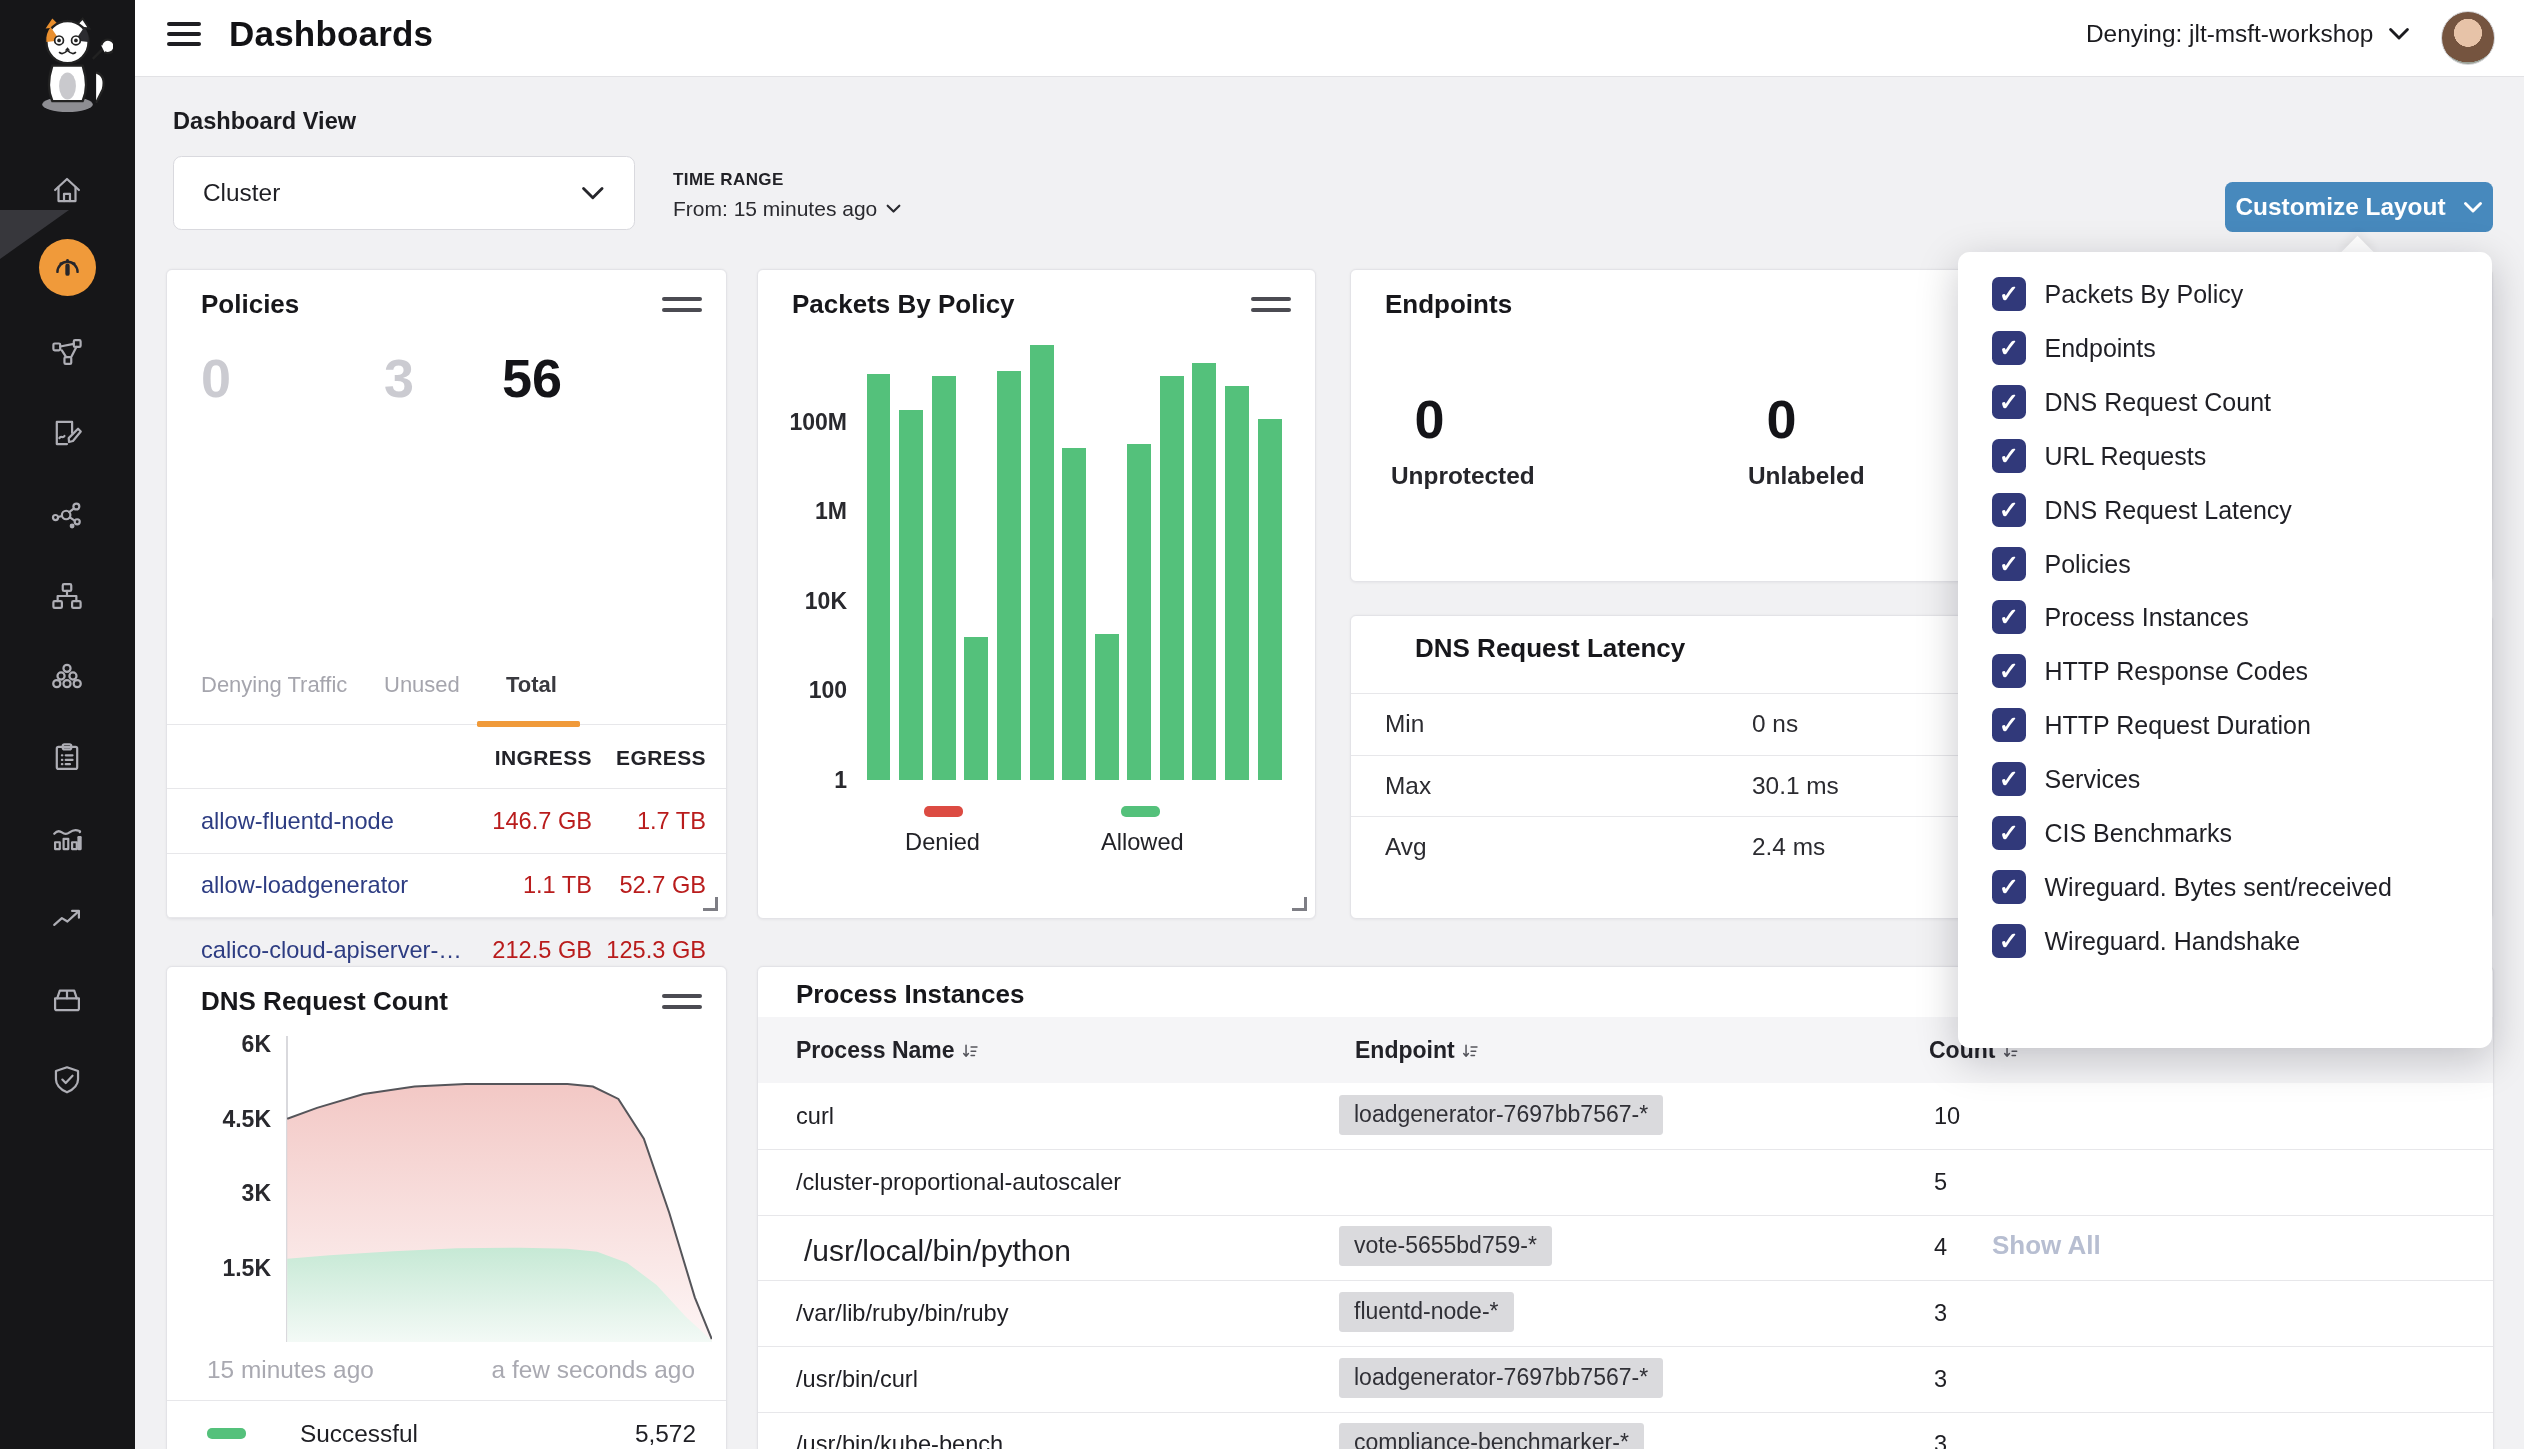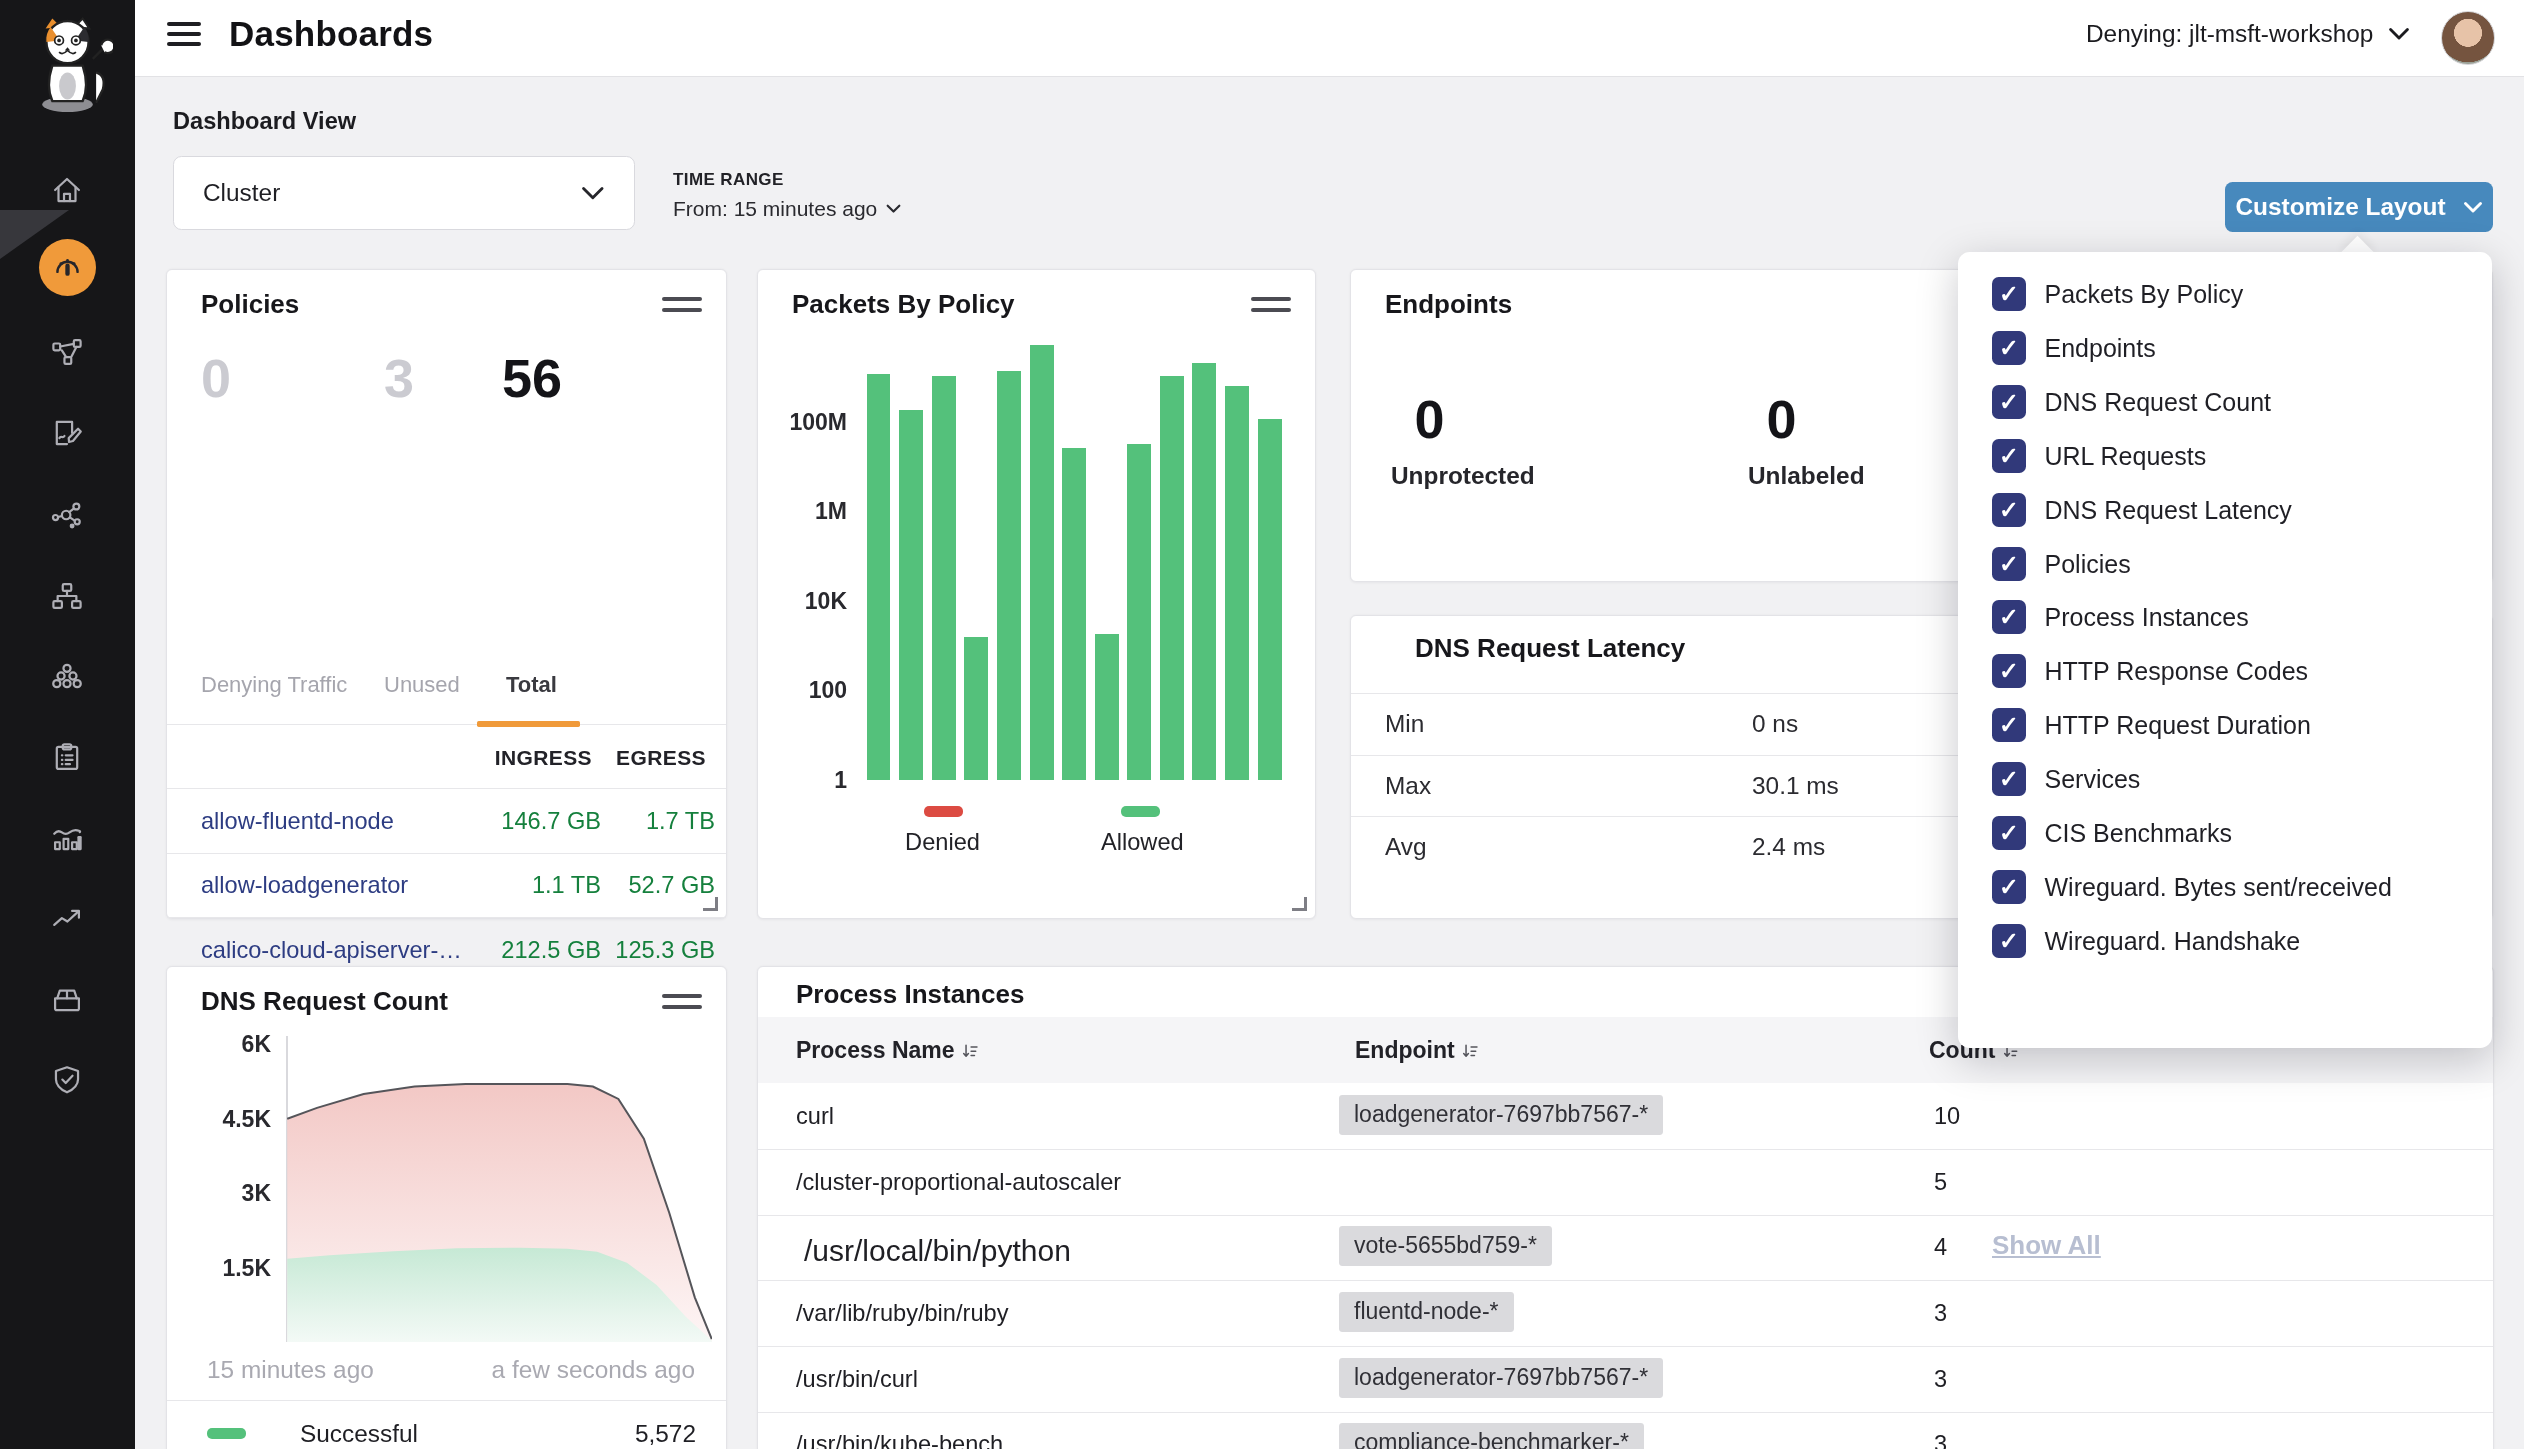--- a/index.html
+++ b/index.html
@@ -33,33 +33,33 @@
     font-family:"Liberation Sans",sans-serif;}
   
   .card{position:absolute;background:#fff;border:0.8px solid #e3e3e7;border-radius:5.9px;box-shadow:0 0.8px 2.5px rgba(20,20,30,.05);}
   .card-title{position:absolute;left:34px;top:18.5px;font-size:26px;font-weight:700;color:#17171b;}
   .drag-handle{position:absolute;right:23.6px;top:27px;width:40px;cursor:grab;}
   .drag-handle span{display:block;height:4.2px;background:#4b4b52;border-radius:2.5px;margin-bottom:6.7px;}
   .divider{position:absolute;left:0;width:100%;height:0.8px;background:#e7e7ea;}
   .corner{position:absolute;right:8.4px;bottom:6.7px;width:11.8px;height:11.8px;border-right:3.4px solid #7e7e85;border-bottom:3.4px solid #7e7e85;cursor:nwse-resize;}
   .stat-num{font-size:54px;font-weight:700;color:#141418;}
   .link{color:#2d3c82;cursor:pointer;}
-  .cell-val{color:#15803d;padding-left:9px;}
+  .cell-val{color:#b91c1c;}
   .tick{position:absolute;font-size:23px;font-weight:600;color:#29292e;text-align:right;}
   .xlab{position:absolute;font-size:24.4px;color:#a9a9b1;}
   
   #menu-panel{left:1958px;top:252px;width:534px;height:796px;background:#fff;border-radius:11.8px;z-index:40;
     box-shadow:0 11.8px 42px rgba(10,10,25,.22);}
   #menu-notch{left:2345px;top:241px;width:25px;height:25px;background:#fff;transform:rotate(45deg);z-index:39;
     box-shadow:-3.4px -3.4px 8.4px rgba(10,10,25,.06);}
   .menu-item{position:absolute;left:34px;height:34px;display:flex;align-items:center;gap:18.5px;cursor:pointer;}
   .menu-check{width:34px;height:34px;border-radius:6.7px;background:#31397a;color:#fff;display:flex;align-items:center;justify-content:center;
     font-size:23.6px;font-weight:700;flex:0 0 auto;}
   .menu-label{font-size:25px;color:#1f1f25;white-space:nowrap;}
-  #show-all{left:34px;top:978px;font-size:26px;font-weight:700;color:#b7bed1;cursor:pointer;z-index:41;text-decoration:underline;}
+  #show-all{left:34px;top:978px;font-size:26px;font-weight:700;color:#b7bed1;cursor:pointer;z-index:41;}
   
   .th{font-weight:700;color:#222228;}
   .pill{background:#dadadd;border-radius:3.4px;padding:6.7px 15px;font-size:23px;color:#303036;}
   svg.icon{display:block;}
 </style>
 </head>
 <body>
 
 <div id="screen">
 

